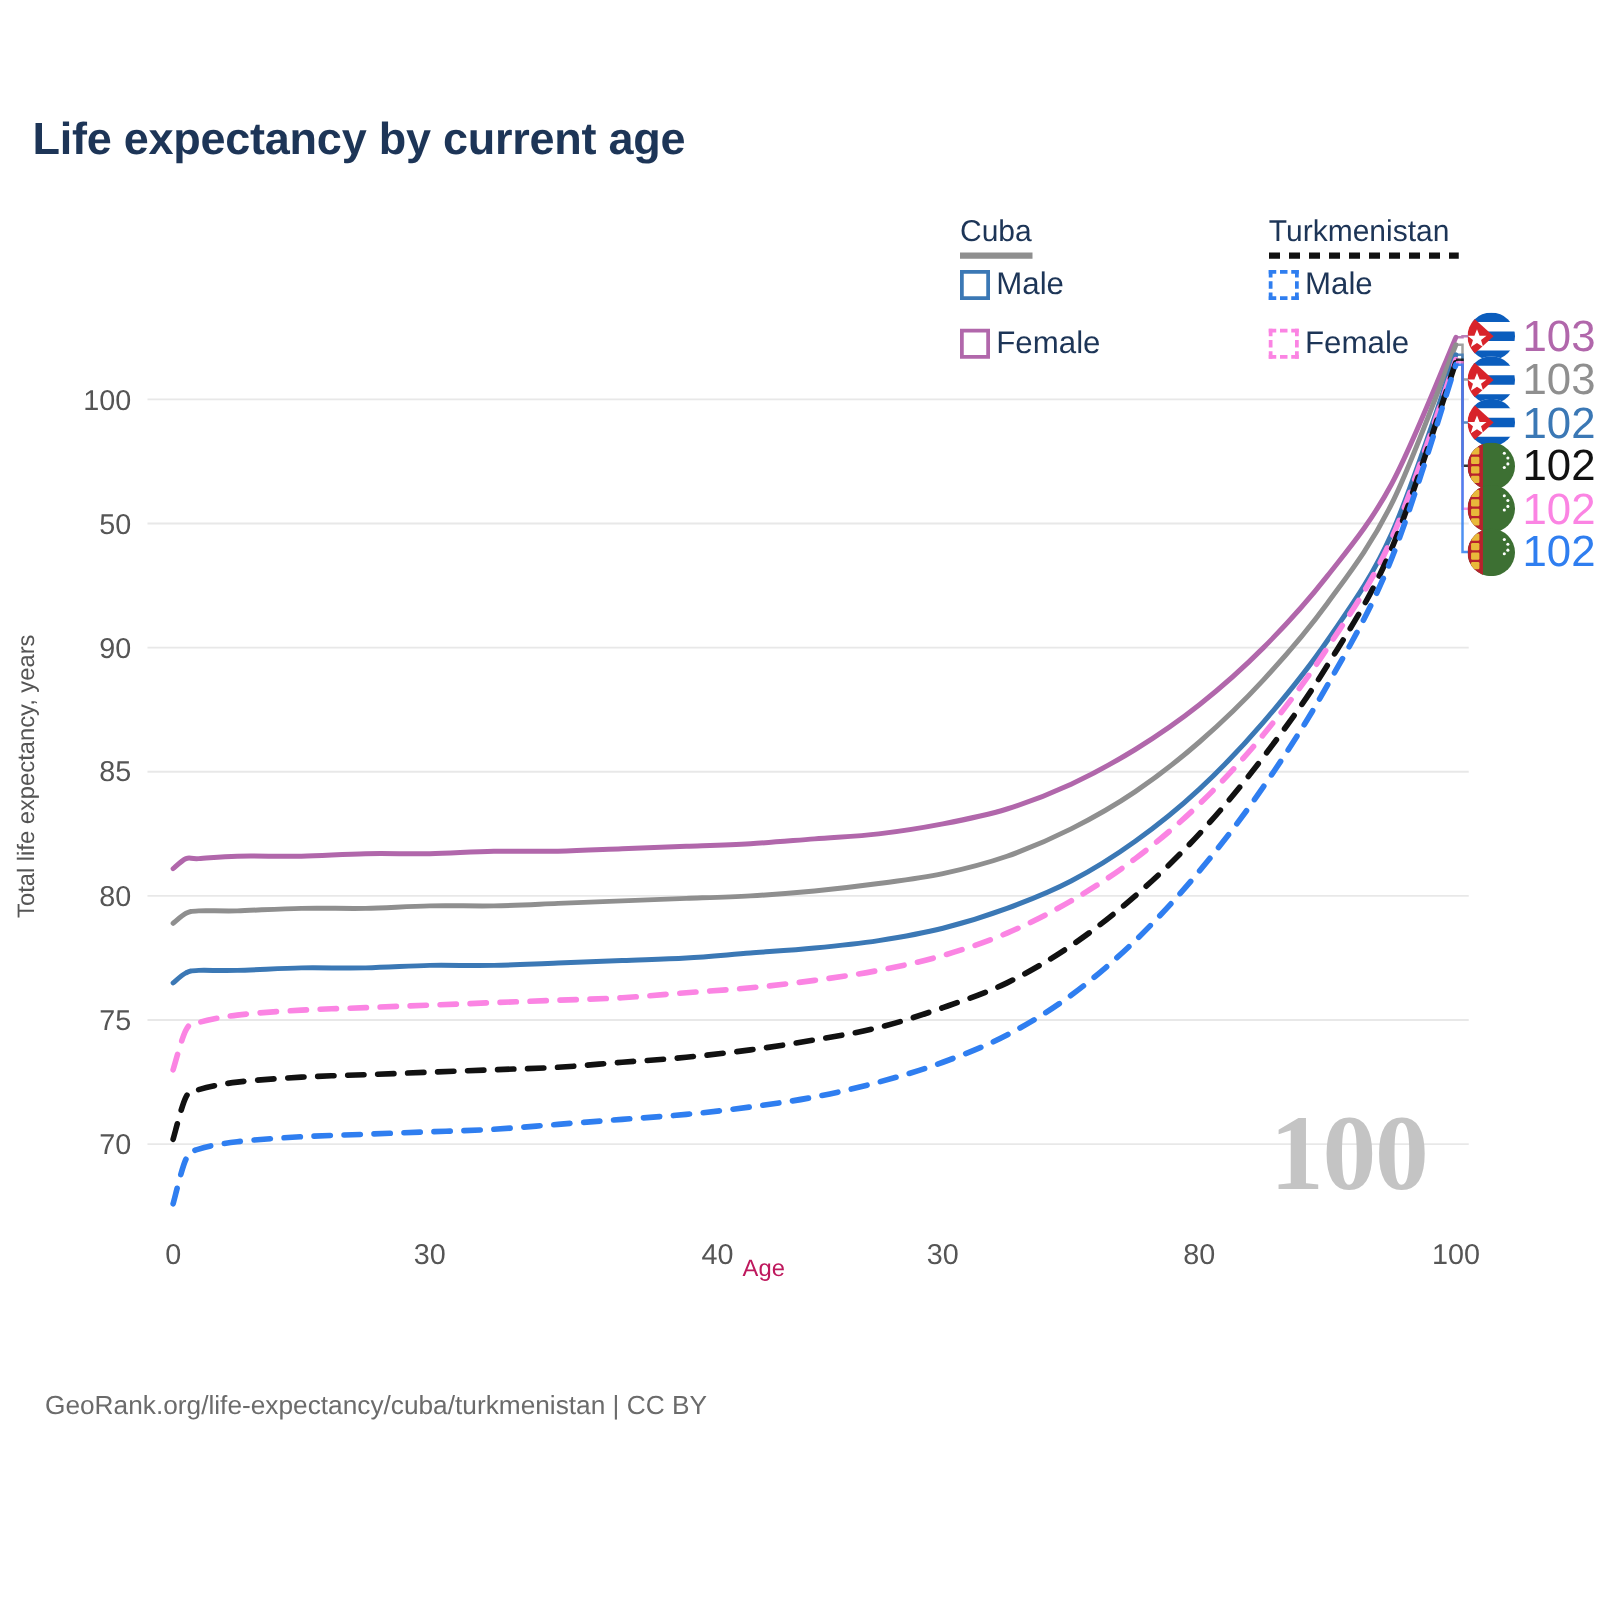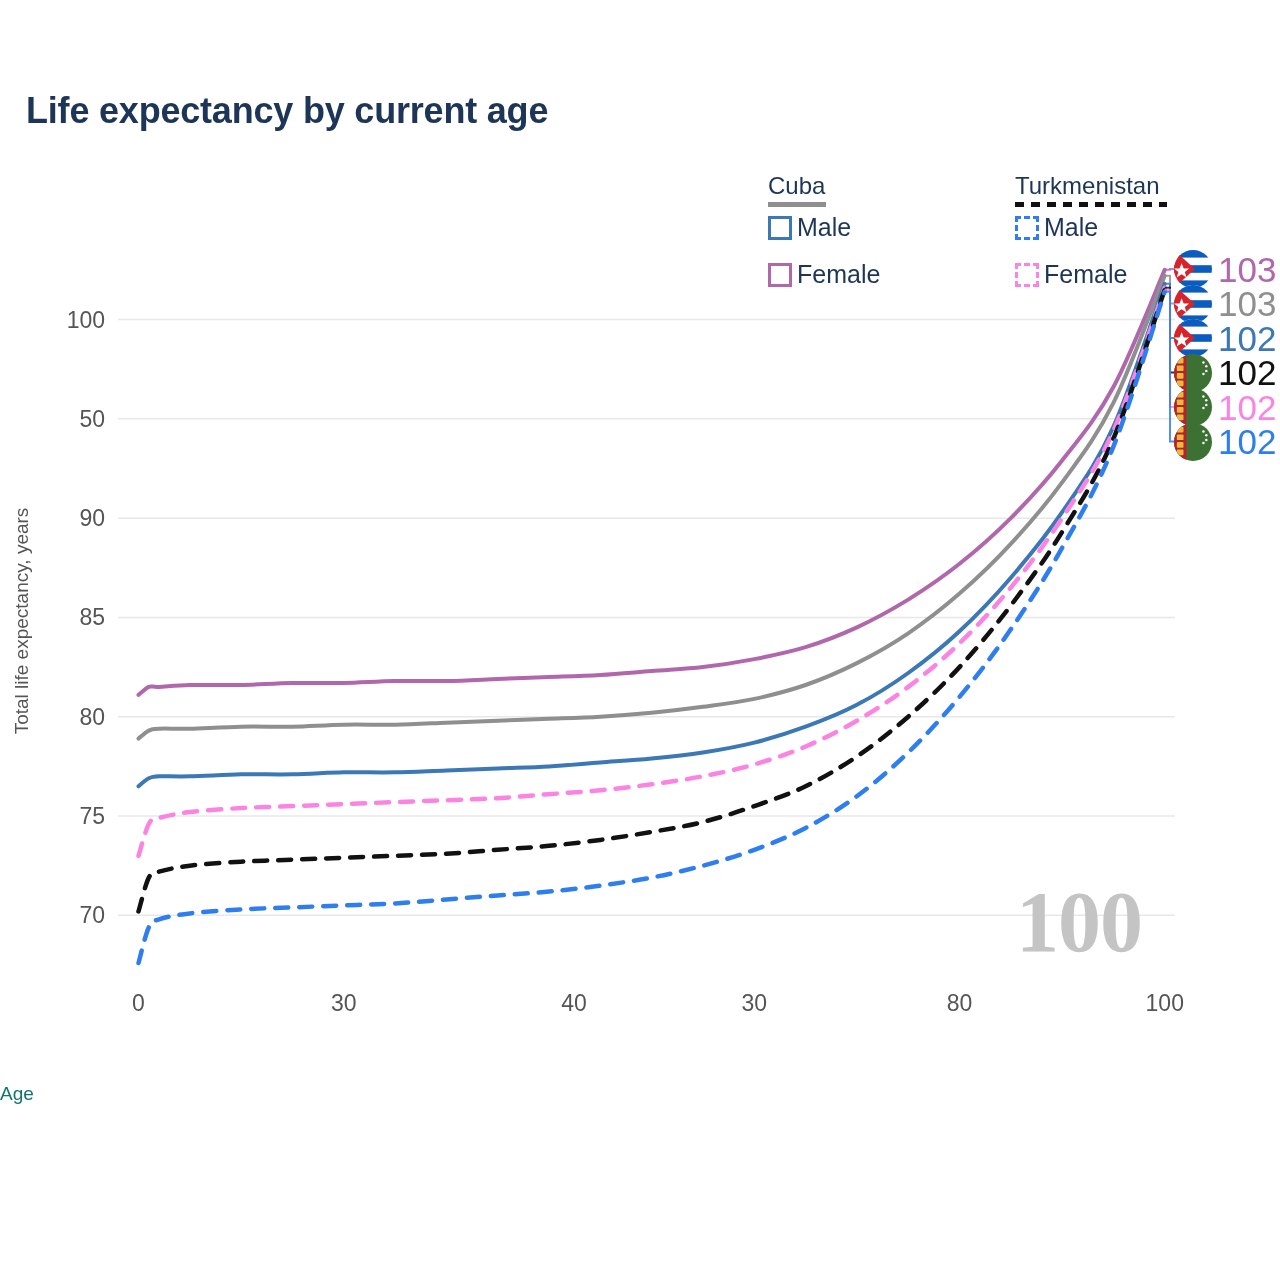--- a/index.html
+++ b/index.html
@@ -41,22 +41,22 @@
   .swatch.dash-pink{border:3px dashed #fb84e3;}
   .legend-label{font-size:25px;color:#1d3557;white-space:nowrap;}
   
   #plot-area{position:absolute;left:0;top:0;width:1280px;height:1280px;pointer-events:none;}
   #ylabel{
     position:absolute;left:-258px;top:610px;width:560px;
     transform:rotate(-90deg);
     text-align:center;font-size:19px;color:#555;
   }
   #xlabel{
-    position:absolute;left:0;top:1083px;width:1222px;
-    font-size:19px;color:#0f766e;
+    position:absolute;left:0;top:1005px;width:1222px;
+    text-align:center;font-size:19px;color:#be185d;
   }
   .ytick{
     position:absolute;right:0;width:80px;text-align:right;
     font-size:23px;color:#555;transform:translateY(-13px);
   }
   #ytick-wrap{position:absolute;left:20px;top:0;width:85px;height:1000px;}
   .xtick{
     position:absolute;width:80px;text-align:center;
     font-size:23px;color:#555;top:990px;
   }
@@ -239,20 +239,21 @@
            <circle cx="34" cy="13" r="1.3"></circle>
            <circle cx="34" cy="18" r="1.3"></circle>
            <circle cx="31" cy="21" r="1.3"></circle>
          </g>
        </svg></div>
       <span class="end-value" style="color: rgb(47, 126, 240);">102</span>
     </div>
   </div>
 
 <div id="footer">
+  <div>GeoRank.org/life-expectancy/cuba/turkmenistan | CC BY</div>
 </div>
 
 <div class="xtick" style="left: 98.5243px;">0</div>
 <div class="xtick" style="left: 303.767px;">30</div>
 <div class="xtick" style="left: 534px;">40</div>
 <div class="xtick" style="left: 714.252px;">30</div>
 <div class="xtick" style="left: 919.495px;">80</div>
 <div class="xtick" style="left: 1124.74px;">100</div>
 
 </body></html>

